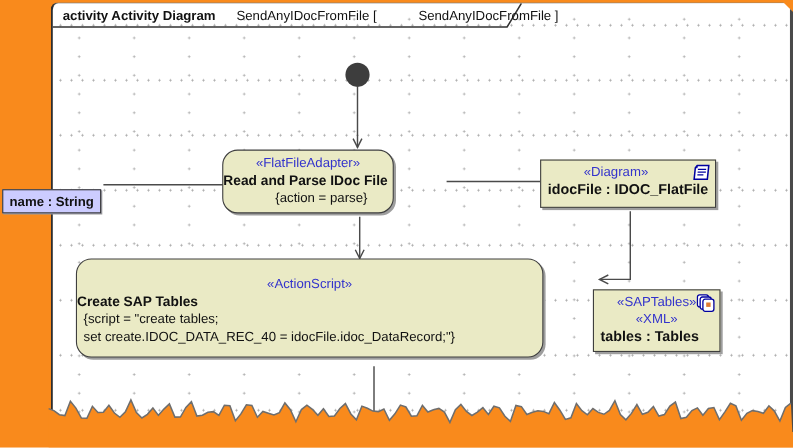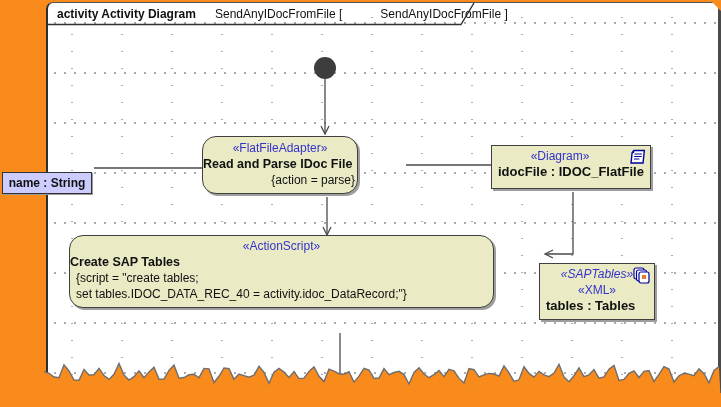--- a/index.html
+++ b/index.html
@@ -47,28 +47,28 @@
   
   .node{
     position:absolute;background:var(--node-fill);
     border:1.5px solid var(--node-border);
     box-shadow:2px 2px 0 var(--shadow);
     box-sizing:border-box;font-size:12px;line-height:16px;
   }
   .action{border-radius:14px;}
   .stereo{color:var(--accent-blue);text-align:center;}
   .nname{font-weight:bold;font-size:12.5px;}
-  .tag-right{text-align:right;padding-right:2px;}
+  .tag-right{text-align:right;padding-right:23px;}
   .script{text-align:left;padding-left:6px;white-space:nowrap;}
   .obj-name{font-weight:bold;text-align:left;padding-left:6px;font-size:13px;}
   .node-icon{position:absolute;}
   
   .n-read{left:202px;top:136px;width:156px;height:58px;padding-top:3px;}
   .n-flatfile{left:491px;top:145px;width:160px;height:44px;padding-top:2px;}
-  .n-create{left:69px;top:235px;width:425px;height:73px;padding-top:2px;}
+  .n-create{left:69px;top:235px;width:425px;height:90px;padding-top:14px;}
   .n-sap{left:539px;top:263px;width:116px;height:57px;padding-top:2px;}
   
   .pin{
     position:absolute;left:2px;top:156px;width:90px;height:22px;
     background:var(--pin-fill);border:1px solid #333;box-sizing:border-box;
     font-weight:bold;font-size:12px;display:flex;align-items:center;justify-content:center;
     box-shadow:1px 1px 0 #999;
     margin-top:16px;
   }
   .torn{position:absolute;left:44px;top:352px;width:677px;height:55px;pointer-events:none;}
@@ -133,25 +133,25 @@
         <path d="M3,1.5 L3,3.5 L1.5,3.5" fill="none" stroke="#0000A0" stroke-width="1"></path>
         <path d="M4,5 L11.5,5 M4,7.5 L11.5,7.5 M4,10 L9.5,10" stroke="#0000A0" stroke-width="1"></path>
       </g>
     </svg>
   </div>
 
   <div class="node action n-create">
     <div class="stereo">«ActionScript»</div>
     <div class="nname">Create SAP Tables</div>
     <div class="script">{script = "create tables;</div>
-    <div class="script">set tables.IDOC_DATA_REC_40 = activity.idoc_DataRecord;"}</div>
+    <div class="script">set create.IDOC_DATA_REC_40 = idocFile.idoc_DataRecord;"}</div>
   </div>
 
   <div class="node n-sap">
-    <div class="stereo" style="font-style:italic;">«SAPTables»</div>
+    <div class="stereo" style="">«SAPTables»</div>
     <div class="stereo">«XML»</div>
     <div class="obj-name">tables : Tables</div>
     <svg class="node-icon" style="right:3px;top:3px;" width="18" height="17" viewBox="0 0 18 17">
       <rect x="1" y="1" width="10" height="11" rx="2" fill="#FFFFFF" stroke="#0000A0" stroke-width="1.2"></rect>
       <rect x="3.5" y="3" width="10" height="11" rx="2" fill="#FFFFFF" stroke="#0000A0" stroke-width="1.2"></rect>
       <rect x="6" y="5" width="10" height="11" rx="2" fill="#FFFFFF" stroke="#0000A0" stroke-width="1.2"></rect>
       <rect x="9" y="8" width="4" height="4" fill="#E07B30"></rect>
     </svg>
   </div>
 

